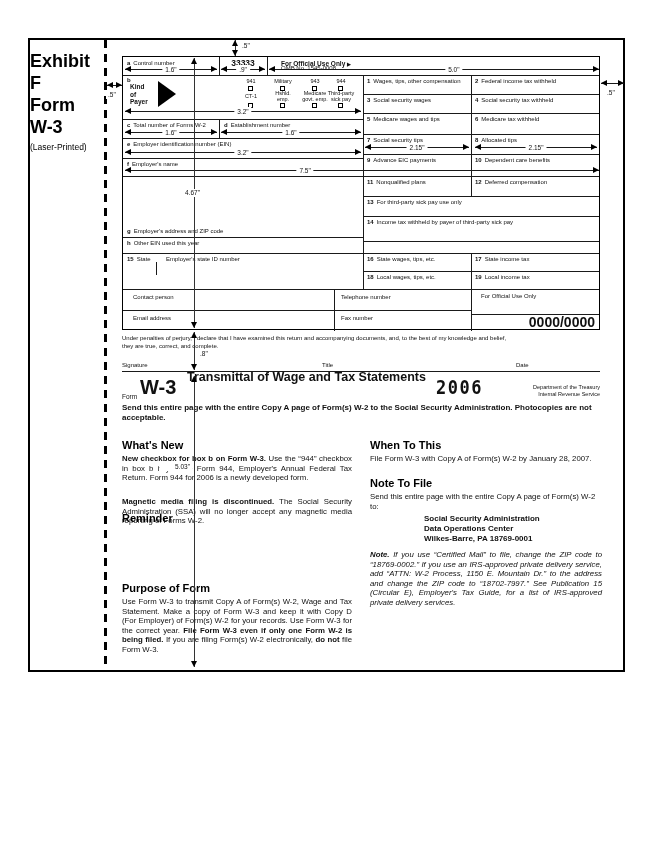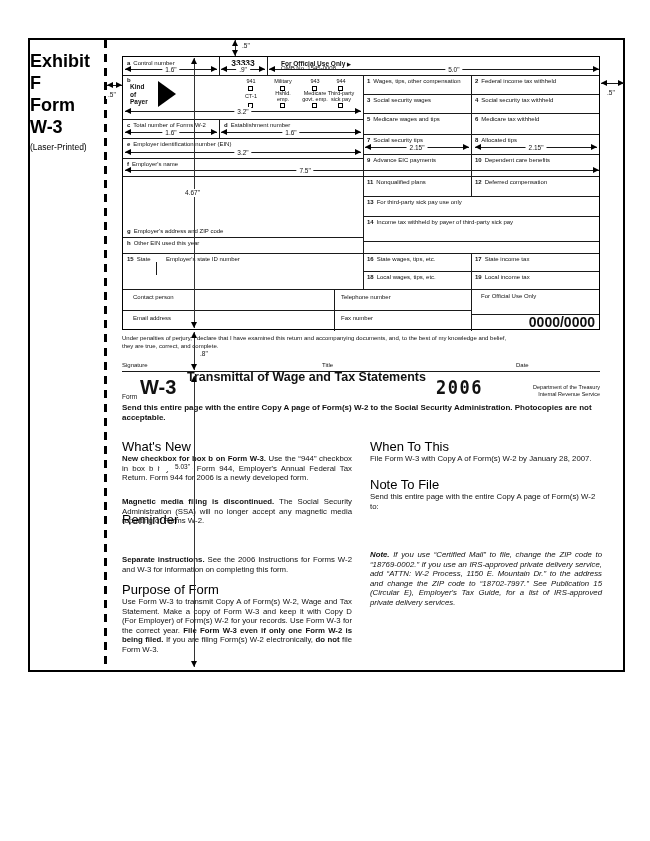--- a/index.html
+++ b/index.html
@@ -17,21 +17,21 @@
   .harrow .a-l{position:absolute;left:0;top:0;width:0;height:0;border-top:3.5px solid transparent;border-bottom:3.5px solid transparent;border-right:6px solid #000}
   .harrow .a-r{position:absolute;right:0;top:0;width:0;height:0;border-top:3.5px solid transparent;border-bottom:3.5px solid transparent;border-left:6px solid #000}
   .harrow .lab{position:absolute;top:-1.5px;left:50%;transform:translateX(-50%);background:#fff;padding:0 3px;font-size:6.5px;line-height:9px;color:#111;white-space:nowrap}
   .varr{position:absolute;width:7px;z-index:5}
   .varr .ln{position:absolute;top:0;bottom:0;left:3px;border-left:1px solid #333}
   .varr .a-u{position:absolute;top:0;left:0;width:0;height:0;border-left:3.5px solid transparent;border-right:3.5px solid transparent;border-bottom:6px solid #000}
   .varr .a-d{position:absolute;bottom:0;left:0;width:0;height:0;border-left:3.5px solid transparent;border-right:3.5px solid transparent;border-top:6px solid #000}
   .mlab{position:absolute;background:#fff;font-size:6.5px;line-height:8px;padding:0 2px;color:#111;z-index:6;white-space:nowrap}
   .cb{position:absolute;width:5px;height:5px;border:1px solid #000;background:#fff;z-index:2}
   .p{position:absolute;font-size:7.8px;line-height:9.5px;color:#111;text-align:justify;z-index:2}
-  .h2{position:absolute;font-size:13px;font-weight:normal;color:#000;z-index:2}
+  .h2{position:absolute;font-size:11px;font-weight:bold;color:#000;z-index:2}
   .payer{position:absolute;font-size:5.5px;line-height:6px;text-align:center;color:#111;z-index:2}
   .year{font-family:"DejaVu Sans Mono",monospace;font-weight:bold;letter-spacing:1.5px;transform:scaleY(1.12)}
 </style>
 </head>
 <body>
 
 <div class="page">
 
   <div class="abs" style="left:28px;top:38px;width:597px;height:634px;border:2px solid #000;z-index:0"></div>
 
@@ -262,24 +262,28 @@
     <div>Department of the Treasury</div>
       <div>Internal Revenue Service</div>
   </div>
 
   <div class="p bd" style="left:122px;top:403px;width:478px;font-size:8px;line-height:10px;text-align:left">Send this entire page with the entire Copy A page of Form(s) W-2 to the Social Security Administration. Photocopies are not acceptable.</div>
 
   <div class="h2" style="left:122px;top:439px">What's New</div>
   <div class="p" style="left:122px;top:454px;width:230px"><span class="bd">New checkbox for box b on Form W-3.</span><span> Use the “944” checkbox in box b if you file Form 944, Employer's Annual Federal Tax Return. Form 944 for 2006 is a newly developed form.</span></div>
   <div class="p" style="left:122px;top:497px;width:230px"><span class="bd">Magnetic media filing is discontinued.</span><span> The Social Security Administration (SSA) will no longer accept any magnetic media reporting of Forms W-2.</span></div>
   <div class="h2" style="left:122px;top:512px">Reminder</div>
-  <div class="p" style="left:122px;top:555px;width:230px"><span class="bd">Separate instructions.</span><span> See the 2006 Instructions for Forms W-2 and W-3 for information on completing this form.</span></div>
   <div class="h2" style="left:122px;top:582px">Purpose of Form</div>
   <div class="p" style="left:122px;top:597px;width:230px"><span>Use Form W-3 to transmit Copy A of Form(s) W-2, Wage and Tax Statement. Make a copy of Form W-3 and keep it with Copy D (For Employer) of Form(s) W-2 for your records. Use Form W-3 for the correct year. </span><span class="bd">File Form W-3 even if only one Form W-2 is being filed.</span><span> If you are filing Form(s) W-2 electronically, </span><span class="bd">do not</span><span> file Form W-3.</span></div>
 
   <div class="h2" style="left:370px;top:439px">When To This</div>
   <div class="p" style="left:370px;top:454px;width:230px;text-align:left">File Form W-3 with Copy A of Form(s) W-2 by January 28, 2007.</div>
   <div class="h2" style="left:370px;top:477px">Note To File</div>
   <div class="p" style="left:370px;top:492px;width:230px;text-align:left">Send this entire page with the entire Copy A page of Form(s) W-2 to:</div>
+  <div class="abs" style="left:424px;top:514px;font-size:8px;line-height:10px;font-weight:bold;color:#111;z-index:2">
+    <div>Social Security Administration</div>
+      <div>Data Operations Center</div>
+      <div>Wilkes-Barre, PA 18769-0001</div>
+  </div>
   <div class="p" style="left:370px;top:550px;width:232px;font-style:italic"><span class="bd">Note.</span><span> If you use “Certified Mail” to file, change the ZIP code to “18769-0002.” If you use an IRS-approved private delivery service, add “ATTN: W-2 Process, 1150 E. Mountain Dr.” to the address and change the ZIP code to “18702-7997.” See Publication 15 (Circular E), Employer's Tax Guide, for a list of IRS-approved private delivery services.</span></div>
 
 
 </div>
 
 </body></html>

